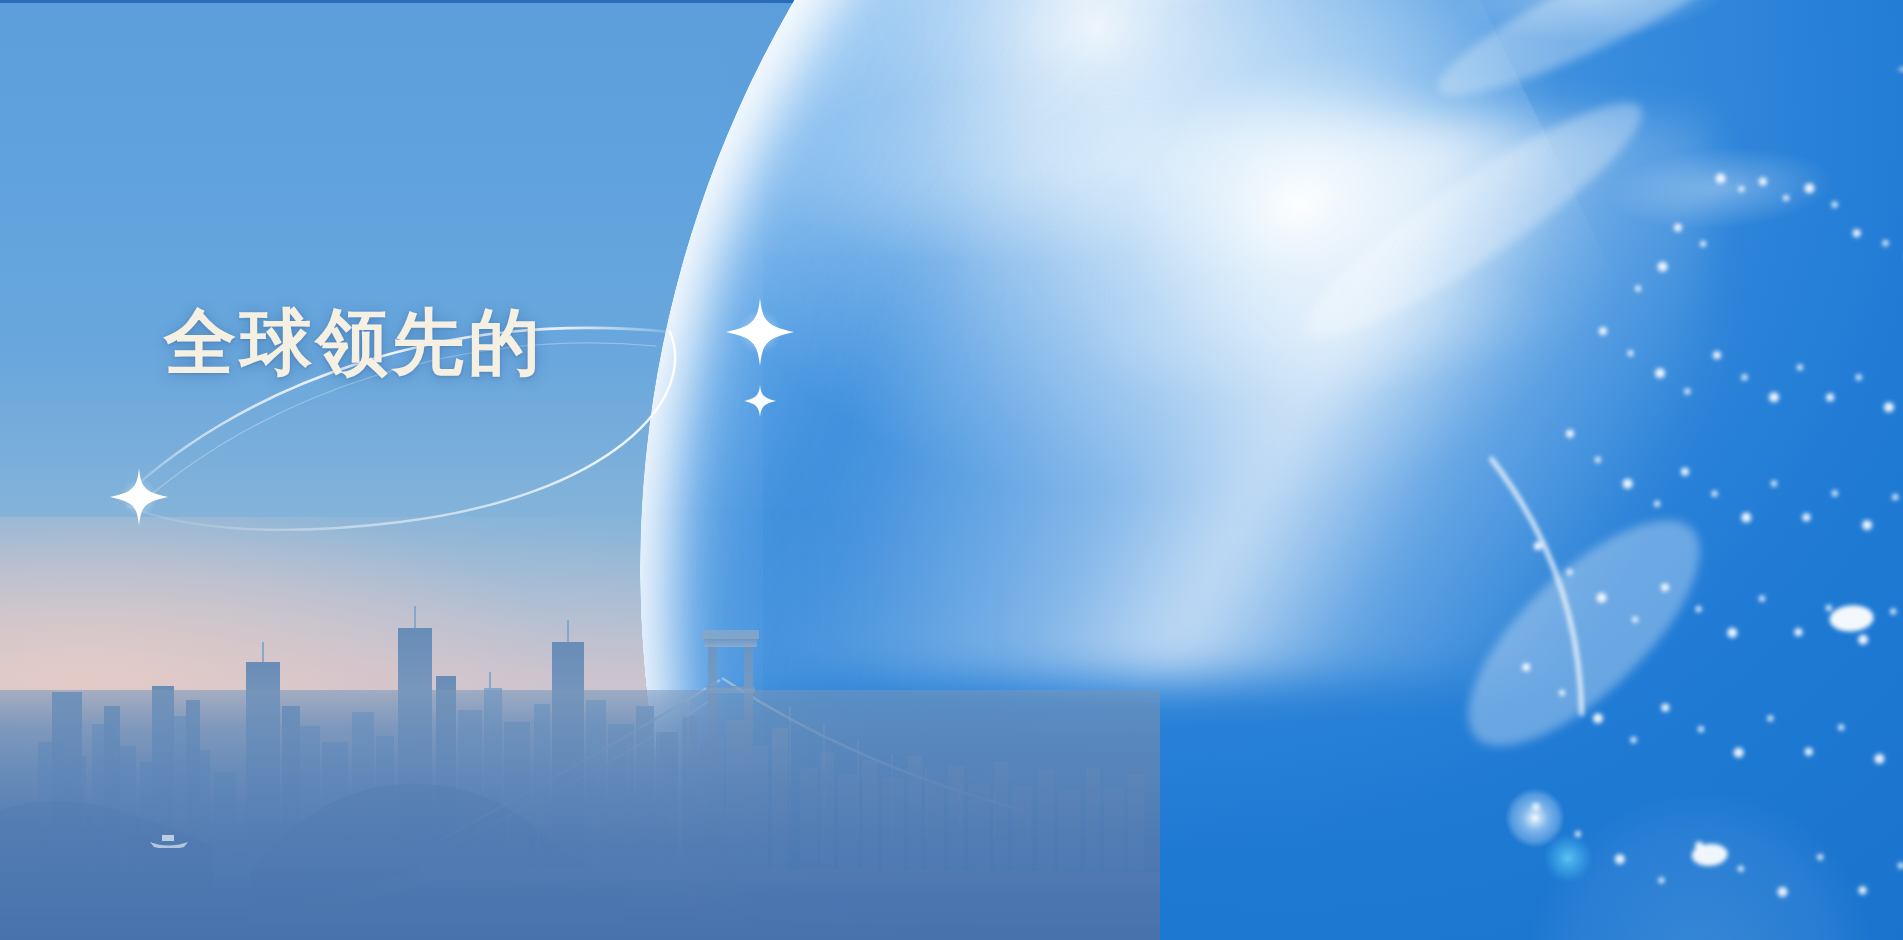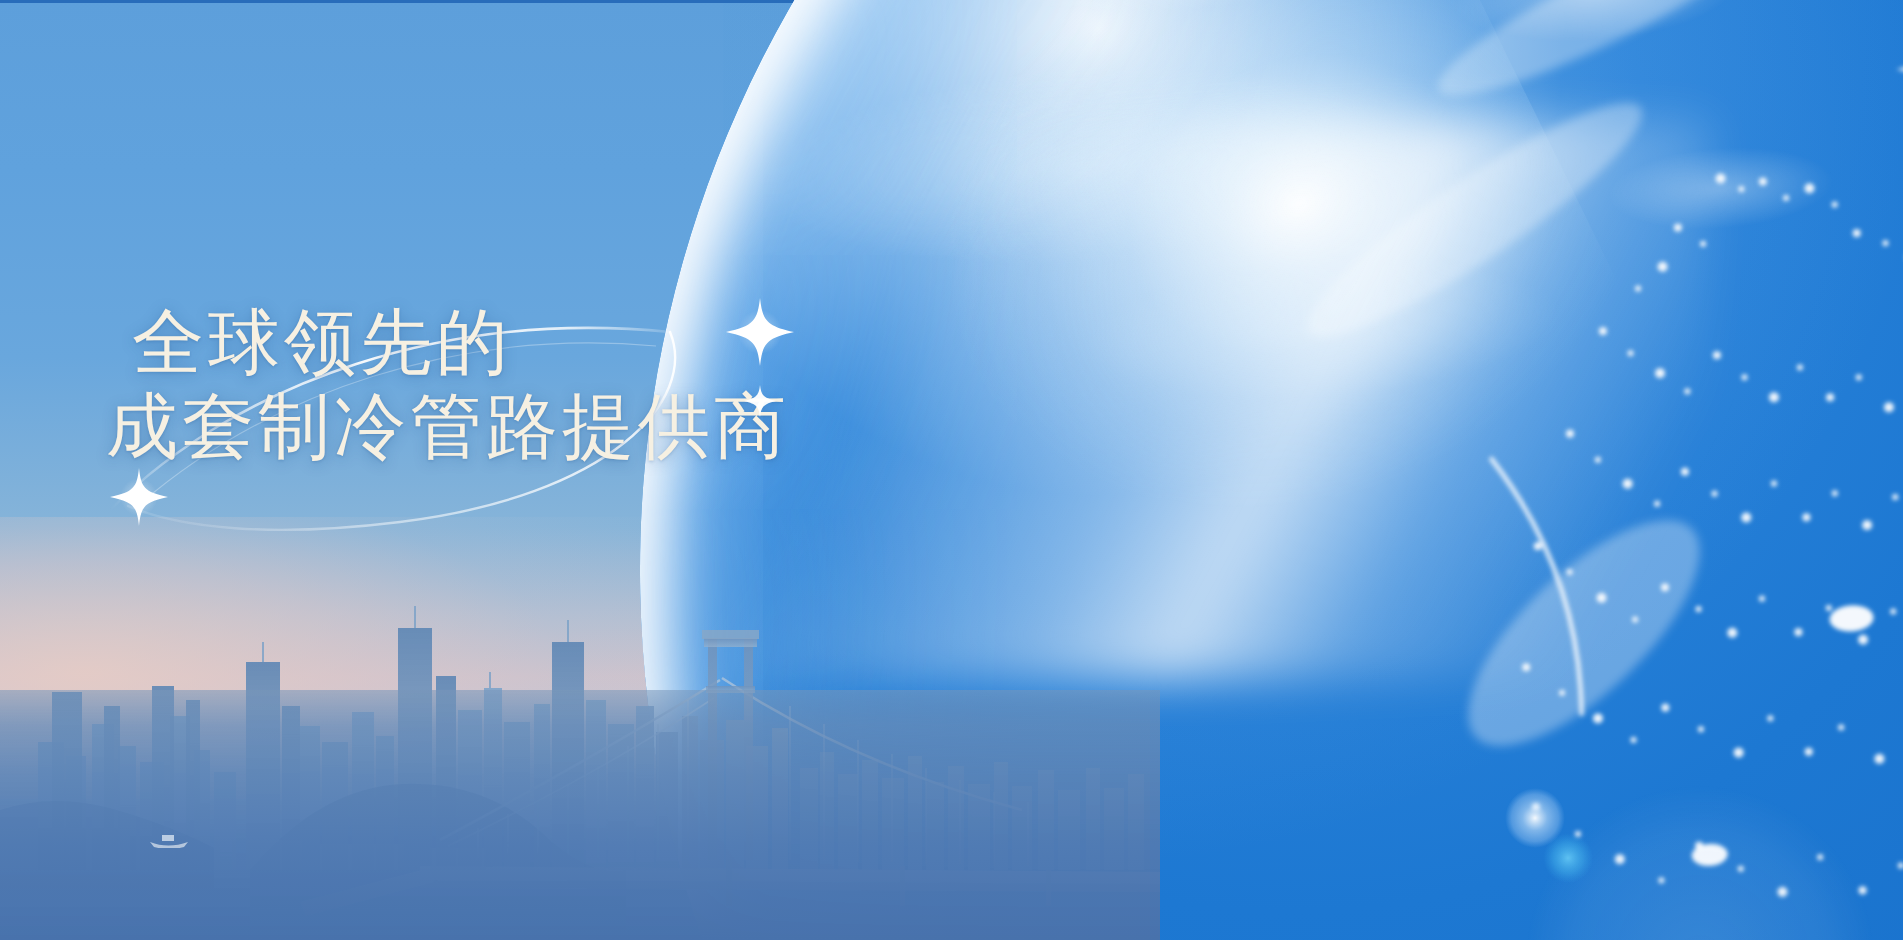--- a/index.html
+++ b/index.html
@@ -142,25 +142,26 @@
 
   
   .headline{
     position:absolute;left:106px;top:300px;
     width:760px;
     z-index:6;
   }
   .hl-line{
     color:#f6f0e2;
     font-size:72px;
-    font-weight:400;
+    font-weight:700;
     line-height:1.17;
     letter-spacing:4px;
     white-space:nowrap;
     text-shadow:0 2px 14px rgba(30,80,140,.34), 0 1px 3px rgba(30,80,140,.25);
+    margin-left:32px;
   }
   .hl-line-1{padding-left:26px;}
   .hl-line-2{padding-left:0;}
 
   
   .spark{position:absolute;pointer-events:none;z-index:7;}
   .spark svg{display:block;overflow:visible;}
 </style>
 </head>
 <body>
@@ -627,16 +628,15 @@
           <stop offset="100%" stop-color="#ffffff" stop-opacity="0"></stop>
         </radialGradient>
       </defs>
       <circle cx="31" cy="31" r="19" fill="url(#spg2)" opacity=".5"></circle>
       <path d="M31 2 C33 21, 36 26, 60 31 C36 36, 33 41, 31 60 C29 41, 26 36, 2 31 C26 26, 29 21, 31 2 Z" fill="#ffffff"></path>
     </svg>
   </div>
 
   <div class="headline">
     <div class="hl-line hl-line-1">全球领先的</div>
-    <div class="hl-line hl-line-2">成套制冷管路提供商</div>
   </div>
 
 </div>
 
 </body></html>

